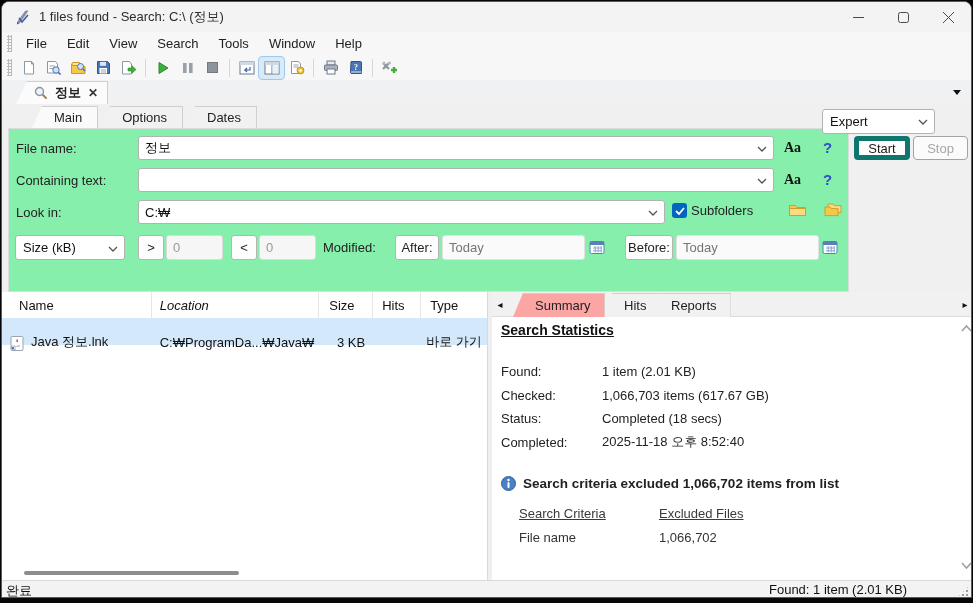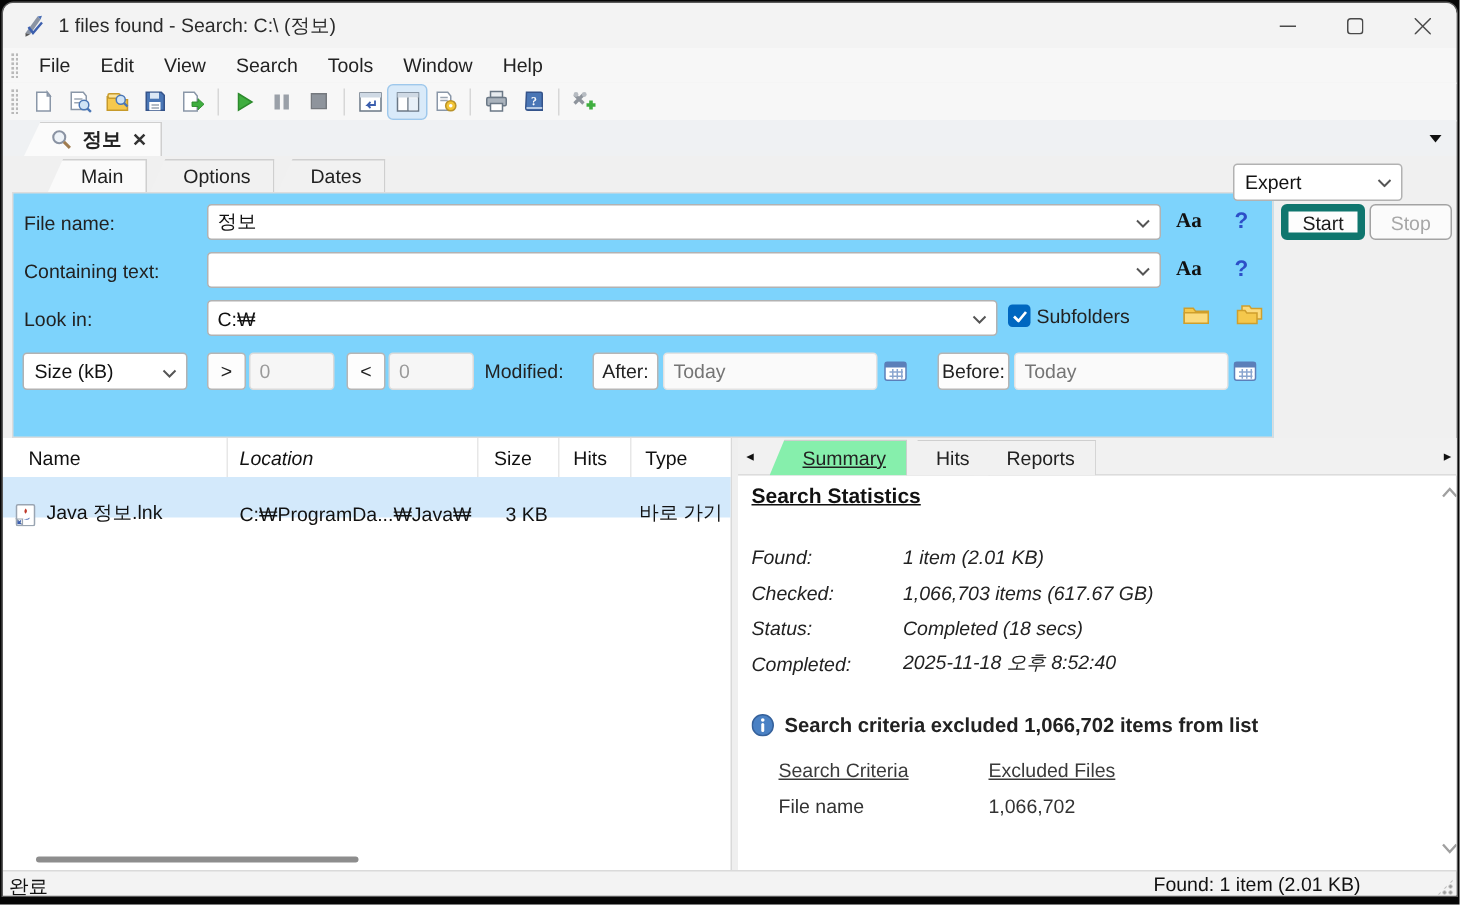--- a/index.html
+++ b/index.html
@@ -26,21 +26,21 @@
   .stab{position:absolute;left:14px;bottom:0;height:23px;padding:0 10px 0 18px;background:#fbfbfb;display:flex;align-items:center;gap:7px;clip-path:polygon(11px 0,100% 0,100% 100%,0 100%);box-shadow:inset 0 1px 0 #cfcfcf,inset -1px 0 0 #cfcfcf;}
   .stab .lbl{font-weight:bold;color:#222;}
   .stab .close{color:#333;font-size:12px;font-weight:bold;cursor:default;}
   .overflowbtn{position:absolute;right:6px;top:4px;width:16px;height:16px;display:flex;align-items:center;justify-content:center;}
   .tri-down{width:0;height:0;border-left:4px solid transparent;border-right:4px solid transparent;border-top:5px solid #111;}
   
   .formarea{position:absolute;left:0;top:102px;right:0;height:188px;background:#f0f0f0;}
   .ftabs{position:absolute;left:30px;top:2px;height:22px;display:flex;}
   .ftab{height:22px;padding:0 16px 0 22px;display:flex;align-items:center;background:#f1f1f1;clip-path:polygon(10px 0,100% 0,100% 100%,0 100%);box-shadow:inset 0 1px 0 #cfcfcf,inset -1px 0 0 #cfcfcf;color:#222;margin-right:2px;}
   .ftab.active{background:#fafafa;font-weight:normal;z-index:2;}
-  .group{position:absolute;left:6px;top:24px;width:839px;height:162px;background:#7dd3fc;border:1px solid #dcdcdc;}
+  .group{position:absolute;left:6px;top:24px;width:839px;height:162px;background:#86efac;border:1px solid #dcdcdc;}
   .flabel{position:absolute;color:#222;}
   .field{position:absolute;background:#fff;border:1px solid #b2b2b2;border-radius:3px;box-sizing:border-box;font-family:"Liberation Sans",sans-serif;font-size:13px;padding:0 18px 0 6px;color:#111;}
   .field:disabled,.field.dim{background:#f6f6f6;color:#9a9a9a;border-color:#dadada;}
   .chev{position:absolute;pointer-events:none;}
   .combo{position:absolute;background:#fff;border:1px solid #b2b2b2;border-radius:3px;box-sizing:border-box;display:flex;align-items:center;padding-left:7px;color:#111;}
   .sqbtn{position:absolute;background:#fdfdfd;border:1px solid #b5b5b5;border-radius:3px;box-sizing:border-box;display:flex;align-items:center;justify-content:center;color:#222;}
   .aabtn{position:absolute;font-family:"Liberation Serif",serif;font-weight:bold;font-size:14px;color:#111;}
   .helpbtn{position:absolute;font-weight:bold;font-size:15px;color:#2d4fc8;}
   .checkrow{position:absolute;display:flex;align-items:center;gap:4px;color:#222;}
   .checkbox{width:15px;height:15px;border-radius:3px;background:#0067c0;display:flex;align-items:center;justify-content:center;}
@@ -53,25 +53,25 @@
   .rcol{box-sizing:border-box;border-right:1px solid #e7e7e7;display:flex;align-items:center;color:#111;}
   .rrow{position:absolute;left:0;top:26px;right:0;height:27px;background:#d3e9fb;display:flex;align-items:center;}
   .rcell{box-sizing:border-box;display:flex;align-items:flex-end;color:#111;overflow:hidden;white-space:nowrap;margin-top:21px;}
   .hscroll{position:absolute;left:0;bottom:4px;height:6px;right:2px;}
   .hthumb{position:absolute;left:22px;top:1px;width:215px;height:4px;border-radius:3px;background:#8d8d8d;}
   .splitter{position:absolute;left:486px;top:290px;width:4px;height:288px;background:#efefef;}
   
   .details{position:absolute;left:490px;top:290px;width:483px;height:288px;background:#fff;box-sizing:border-box;}
   .dtabbar{position:absolute;left:0;top:0;right:0;height:24px;background:#f1f1f1;border-bottom:1px solid #dcdcdc;}
   .dtab{position:absolute;bottom:-1px;height:24px;padding:0 14px 0 22px;display:flex;align-items:center;background:#f1f1f1;clip-path:polygon(10px 0,100% 0,100% 100%,0 100%);box-shadow:inset 0 1px 0 #cfcfcf,inset -1px 0 0 #cfcfcf;color:#222;}
-  .dtab.active{background:#86efac;z-index:2;text-decoration:underline;}
+  .dtab.active{background:#fca5a5;z-index:2;}
   .arrowbtn{position:absolute;top:4px;width:12px;height:16px;display:flex;align-items:center;justify-content:center;color:#111;font-size:10px;}
   .dcontent{position:absolute;left:9px;top:24px;right:18px;bottom:0;}
   .dheading{margin-top:6px;font-weight:bold;font-size:14px;text-decoration:underline;color:#111;}
-  .statrow{display:flex;height:23.5px;align-items:center;color:#222;font-style:italic;}
+  .statrow{display:flex;height:23.5px;align-items:center;color:#222;}
   .statlabel{width:101px;}
   .note{display:flex;align-items:center;gap:7px;margin-top:22px;font-weight:bold;color:#222;font-size:13.5px;}
   .ctable{margin:10px 0 0 18px;color:#333;}
   .crow{display:flex;height:24px;align-items:center;}
   .ccol1{width:140px;}
   .clink{text-decoration:underline;color:#3a3a3a;}
   .vscroll{position:absolute;right:1px;top:26px;bottom:4px;width:15px;}
   
   .statusbar{position:absolute;left:0;top:578px;right:0;height:19px;background:#f3f3f3;border-top:1px solid #dadada;box-sizing:border-box;}
   .sleft{position:absolute;left:4px;top:1px;color:#111;}

